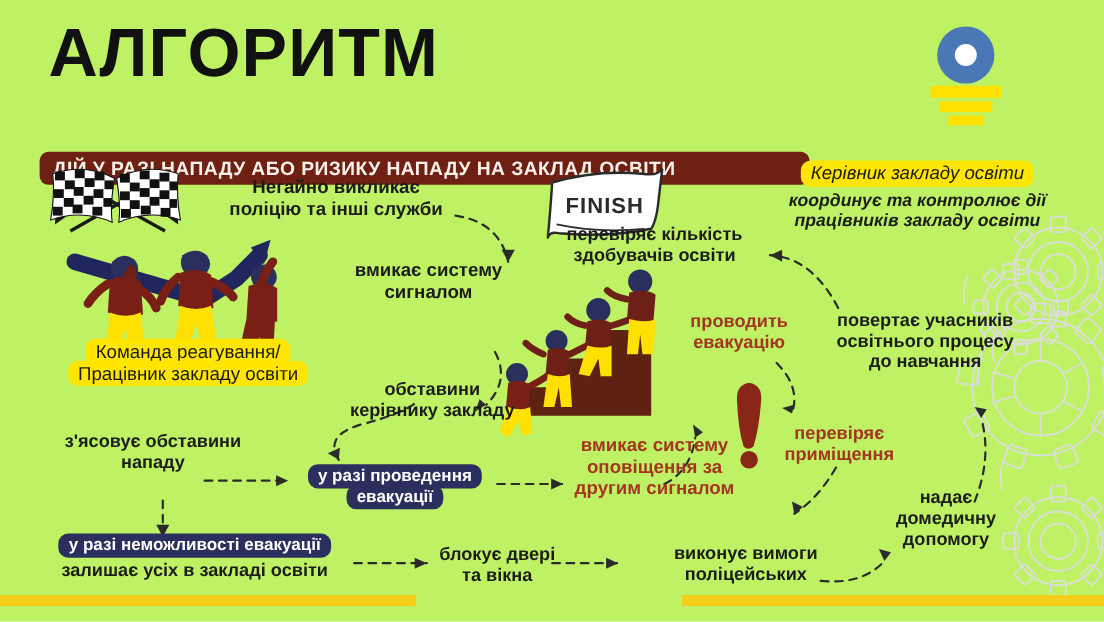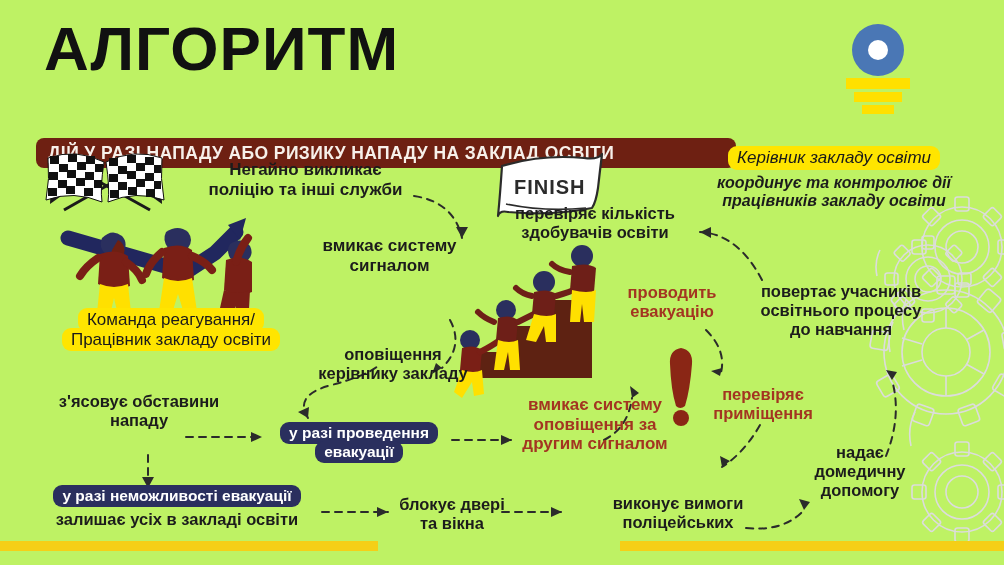--- a/index.html
+++ b/index.html
@@ -318,21 +318,21 @@
     <div>Негайно викликає</div>
     <div>поліцію та інші служби</div>
   </div>
 
   <div class="blk dark" style="left:282px;top:236px;width:215px;font-size:17px;">
     <div>вмикає систему</div>
     <div>сигналом</div>
   </div>
 
   <div class="blk dark" style="left:308px;top:345px;width:170px;font-size:16.5px;">
-    <div>оповіщення</div>
+    <div>обставини</div>
     <div>керівнику закладу</div>
   </div>
 
   <div class="blk dark" style="left:492px;top:204px;width:206px;font-size:16.5px;">
     <div>перевіряє кількість</div>
     <div>здобувачів освіти</div>
   </div>
 
   <div class="blk dark" style="left:44px;top:392px;width:190px;font-size:16.5px;">
     <div>з'ясовує обставини</div>

